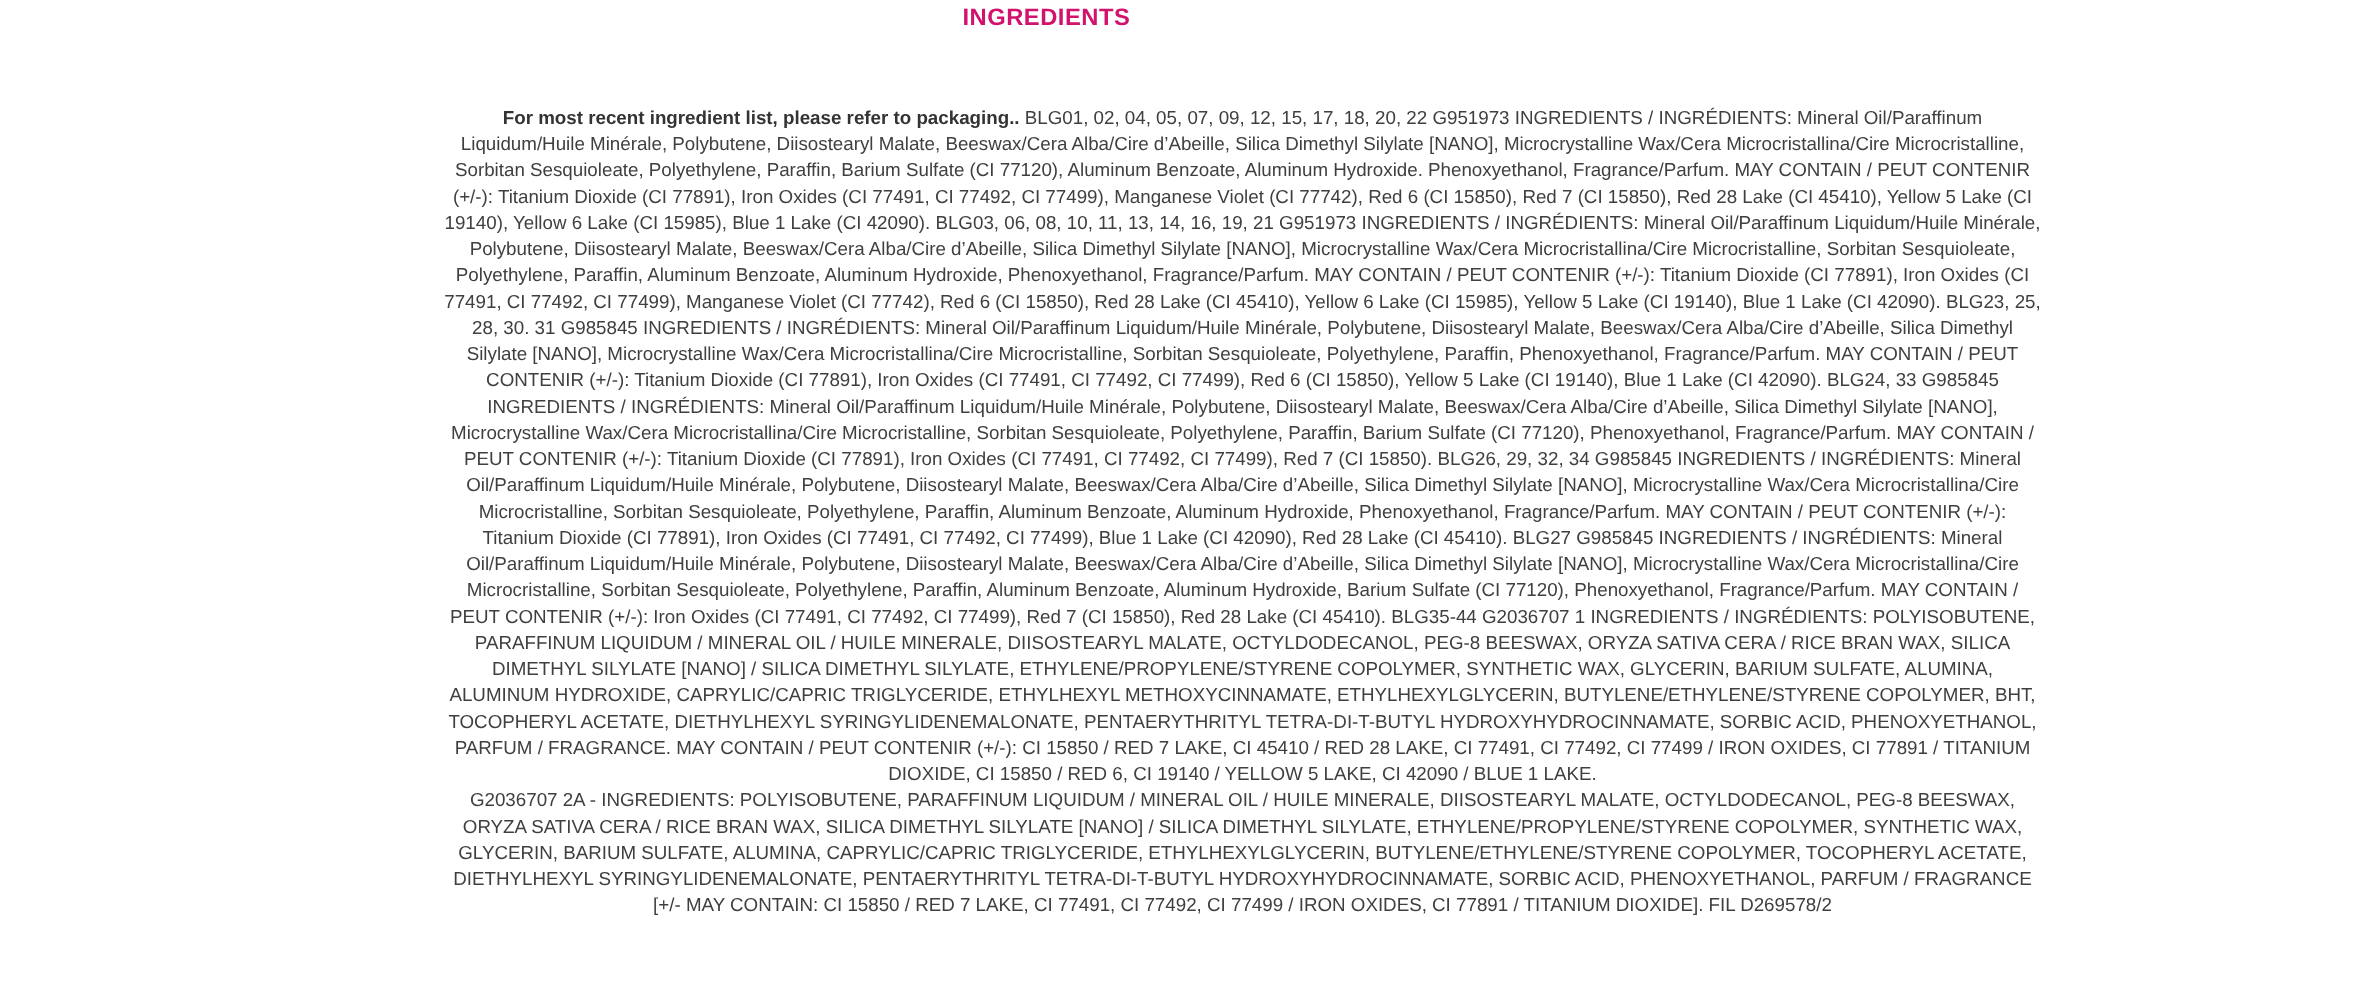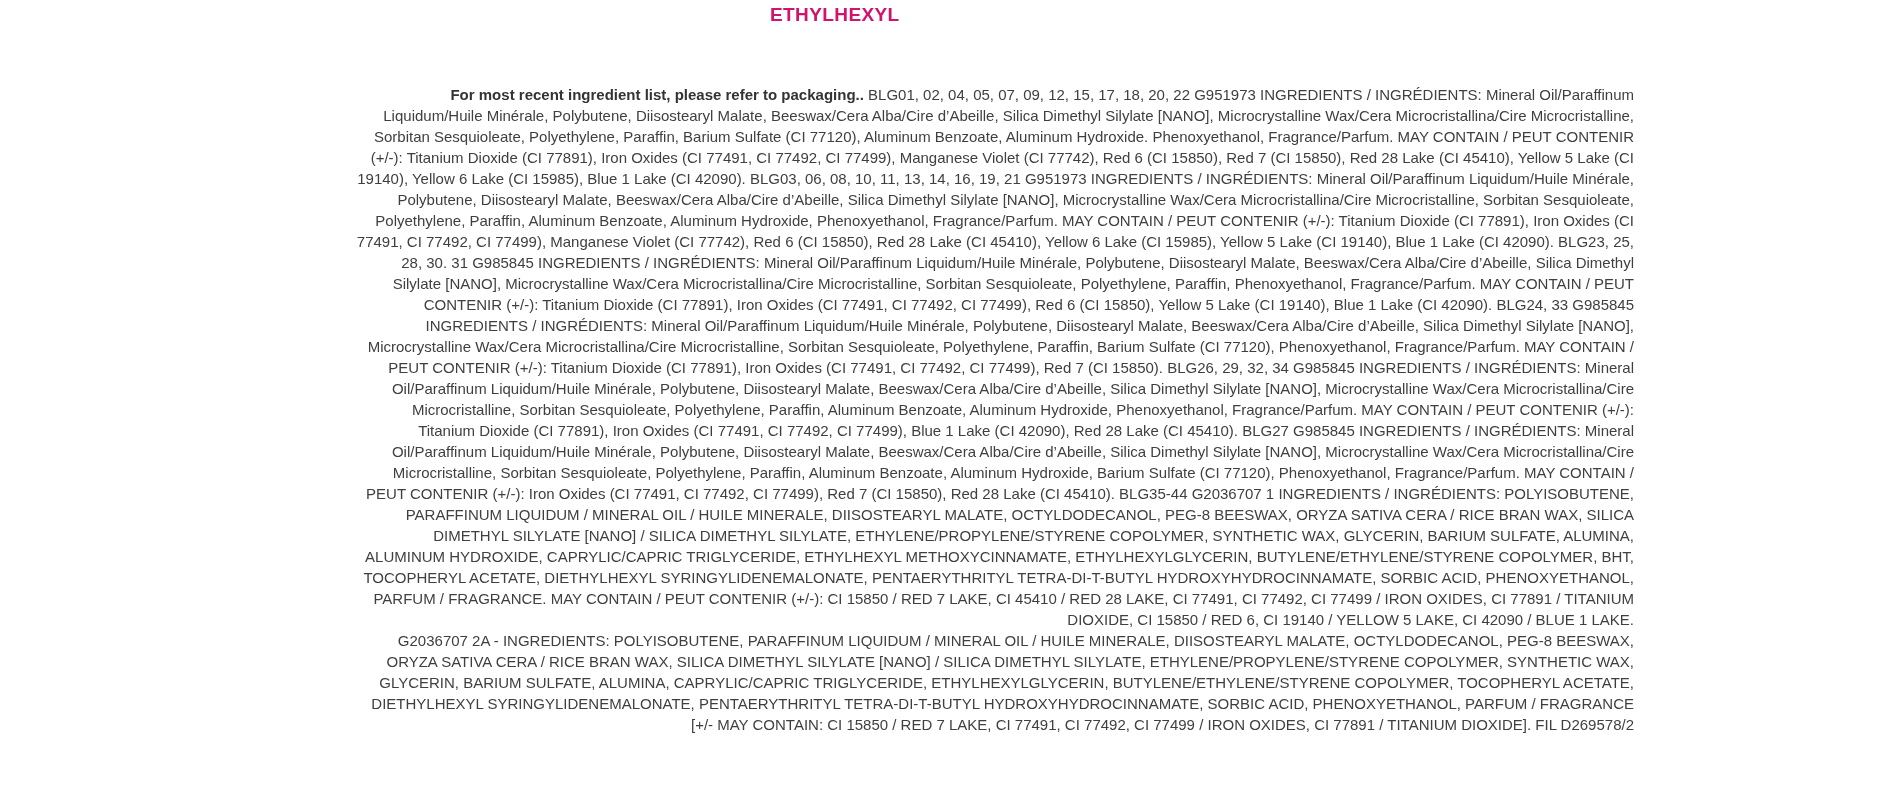--- a/index.html
+++ b/index.html
@@ -26,32 +26,32 @@
     white-space: nowrap;
   }
   .ingredients-block {
     position: absolute;
     left: 354px;
     top: 84px;
     width: 1280px;
     font-size: 15px;
     line-height: 21px;
     color: #3f3f3f;
-    text-align: right;
+    text-align: center;
   }
   .ingredients-block p {
     margin: 0;
     padding: 0;
   }
   .ingredients-block strong {
     font-weight: 700;
     color: #333333;
   }
 </style>
 </head>
 <body>
 
-<h2 class="section-heading">ETHYLHEXYL</h2>
+<h2 class="section-heading">INGREDIENTS</h2>
 
 <div class="ingredients-block">
   <p><strong>For most recent ingredient list, please refer to packaging..</strong><span> BLG01, 02, 04, 05, 07, 09, 12, 15, 17, 18, 20, 22 G951973 INGREDIENTS / INGRÉDIENTS: Mineral Oil/Paraffinum Liquidum/Huile Minérale, Polybutene, Diisostearyl Malate, Beeswax/Cera Alba/Cire d’Abeille, Silica Dimethyl Silylate [NANO], Microcrystalline Wax/Cera Microcristallina/Cire Microcristalline, Sorbitan Sesquioleate, Polyethylene, Paraffin, Barium Sulfate (CI 77120), Aluminum Benzoate, Aluminum Hydroxide. Phenoxyethanol, Fragrance/Parfum. MAY CONTAIN / PEUT CONTENIR (+/-): Titanium Dioxide (CI 77891), Iron Oxides (CI 77491, CI 77492, CI 77499), Manganese Violet (CI 77742), Red 6 (CI 15850), Red 7 (CI 15850), Red 28 Lake (CI 45410), Yellow 5 Lake (CI 19140), Yellow 6 Lake (CI 15985), Blue 1 Lake (CI 42090). BLG03, 06, 08, 10, 11, 13, 14, 16, 19, 21 G951973 INGREDIENTS / INGRÉDIENTS: Mineral Oil/Paraffinum Liquidum/Huile Minérale, Polybutene, Diisostearyl Malate, Beeswax/Cera Alba/Cire d’Abeille, Silica Dimethyl Silylate [NANO], Microcrystalline Wax/Cera Microcristallina/Cire Microcristalline, Sorbitan Sesquioleate, Polyethylene, Paraffin, Aluminum Benzoate, Aluminum Hydroxide, Phenoxyethanol, Fragrance/Parfum. MAY CONTAIN / PEUT CONTENIR (+/-): Titanium Dioxide (CI 77891), Iron Oxides (CI 77491, CI 77492, CI 77499), Manganese Violet (CI 77742), Red 6 (CI 15850), Red 28 Lake (CI 45410), Yellow 6 Lake (CI 15985), Yellow 5 Lake (CI 19140), Blue 1 Lake (CI 42090). BLG23, 25, 28, 30. 31 G985845 INGREDIENTS / INGRÉDIENTS: Mineral Oil/Paraffinum Liquidum/Huile Minérale, Polybutene, Diisostearyl Malate, Beeswax/Cera Alba/Cire d’Abeille, Silica Dimethyl Silylate [NANO], Microcrystalline Wax/Cera Microcristallina/Cire Microcristalline, Sorbitan Sesquioleate, Polyethylene, Paraffin, Phenoxyethanol, Fragrance/Parfum. MAY CONTAIN / PEUT CONTENIR (+/-): Titanium Dioxide (CI 77891), Iron Oxides (CI 77491, CI 77492, CI 77499), Red 6 (CI 15850), Yellow 5 Lake (CI 19140), Blue 1 Lake (CI 42090). BLG24, 33 G985845 INGREDIENTS / INGRÉDIENTS: Mineral Oil/Paraffinum Liquidum/Huile Minérale, Polybutene, Diisostearyl Malate, Beeswax/Cera Alba/Cire d’Abeille, Silica Dimethyl Silylate [NANO], Microcrystalline Wax/Cera Microcristallina/Cire Microcristalline, Sorbitan Sesquioleate, Polyethylene, Paraffin, Barium Sulfate (CI 77120), Phenoxyethanol, Fragrance/Parfum. MAY CONTAIN / PEUT CONTENIR (+/-): Titanium Dioxide (CI 77891), Iron Oxides (CI 77491, CI 77492, CI 77499), Red 7 (CI 15850). BLG26, 29, 32, 34 G985845 INGREDIENTS / INGRÉDIENTS: Mineral Oil/Paraffinum Liquidum/Huile Minérale, Polybutene, Diisostearyl Malate, Beeswax/Cera Alba/Cire d’Abeille, Silica Dimethyl Silylate [NANO], Microcrystalline Wax/Cera Microcristallina/Cire Microcristalline, Sorbitan Sesquioleate, Polyethylene, Paraffin, Aluminum Benzoate, Aluminum Hydroxide, Phenoxyethanol, Fragrance/Parfum. MAY CONTAIN / PEUT CONTENIR (+/-): Titanium Dioxide (CI 77891), Iron Oxides (CI 77491, CI 77492, CI 77499), Blue 1 Lake (CI 42090), Red 28 Lake (CI 45410). BLG27 G985845 INGREDIENTS / INGRÉDIENTS: Mineral Oil/Paraffinum Liquidum/Huile Minérale, Polybutene, Diisostearyl Malate, Beeswax/Cera Alba/Cire d’Abeille, Silica Dimethyl Silylate [NANO], Microcrystalline Wax/Cera Microcristallina/Cire Microcristalline, Sorbitan Sesquioleate, Polyethylene, Paraffin, Aluminum Benzoate, Aluminum Hydroxide, Barium Sulfate (CI 77120), Phenoxyethanol, Fragrance/Parfum. MAY CONTAIN / PEUT CONTENIR (+/-): Iron Oxides (CI 77491, CI 77492, CI 77499), Red 7 (CI 15850), Red 28 Lake (CI 45410). BLG35-44 G2036707 1 INGREDIENTS / INGRÉDIENTS: POLYISOBUTENE, PARAFFINUM LIQUIDUM / MINERAL OIL / HUILE MINERALE, DIISOSTEARYL MALATE, OCTYLDODECANOL, PEG-8 BEESWAX, ORYZA SATIVA CERA / RICE BRAN WAX, SILICA DIMETHYL SILYLATE [NANO] / SILICA DIMETHYL SILYLATE, ETHYLENE/PROPYLENE/STYRENE COPOLYMER, SYNTHETIC WAX, GLYCERIN, BARIUM SULFATE, ALUMINA, ALUMINUM HYDROXIDE, CAPRYLIC/CAPRIC TRIGLYCERIDE, ETHYLHEXYL METHOXYCINNAMATE, ETHYLHEXYLGLYCERIN, BUTYLENE/ETHYLENE/STYRENE COPOLYMER, BHT, TOCOPHERYL ACETATE, DIETHYLHEXYL SYRINGYLIDENEMALONATE, PENTAERYTHRITYL TETRA-DI-T-BUTYL HYDROXYHYDROCINNAMATE, SORBIC ACID, PHENOXYETHANOL, PARFUM / FRAGRANCE. MAY CONTAIN / PEUT CONTENIR (+/-): CI 15850 / RED 7 LAKE, CI 45410 / RED 28 LAKE, CI 77491, CI 77492, CI 77499 / IRON OXIDES, CI 77891 / TITANIUM DIOXIDE, CI 15850 / RED 6, CI 19140 / YELLOW 5 LAKE, CI 42090 / BLUE 1 LAKE.</span></p>
   <p>G2036707 2A - INGREDIENTS: POLYISOBUTENE, PARAFFINUM LIQUIDUM / MINERAL OIL / HUILE MINERALE, DIISOSTEARYL MALATE, OCTYLDODECANOL, PEG-8 BEESWAX, ORYZA SATIVA CERA / RICE BRAN WAX, SILICA DIMETHYL SILYLATE [NANO] / SILICA DIMETHYL SILYLATE, ETHYLENE/PROPYLENE/STYRENE COPOLYMER, SYNTHETIC WAX, GLYCERIN, BARIUM SULFATE, ALUMINA, CAPRYLIC/CAPRIC TRIGLYCERIDE, ETHYLHEXYLGLYCERIN, BUTYLENE/ETHYLENE/STYRENE COPOLYMER, TOCOPHERYL ACETATE, DIETHYLHEXYL SYRINGYLIDENEMALONATE, PENTAERYTHRITYL TETRA-DI-T-BUTYL HYDROXYHYDROCINNAMATE, SORBIC ACID, PHENOXYETHANOL, PARFUM / FRAGRANCE [+/- MAY CONTAIN: CI 15850 / RED 7 LAKE, CI 77491, CI 77492, CI 77499 / IRON OXIDES, CI 77891 / TITANIUM DIOXIDE]. FIL D269578/2</p>
 </div>
 
 </body></html>

